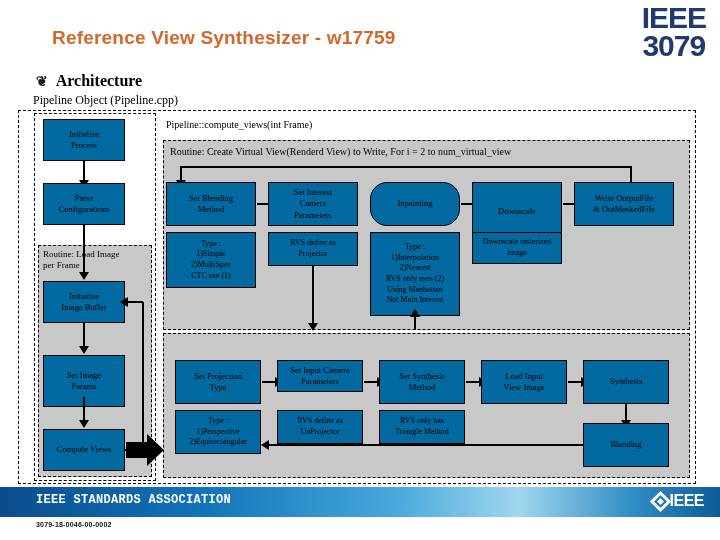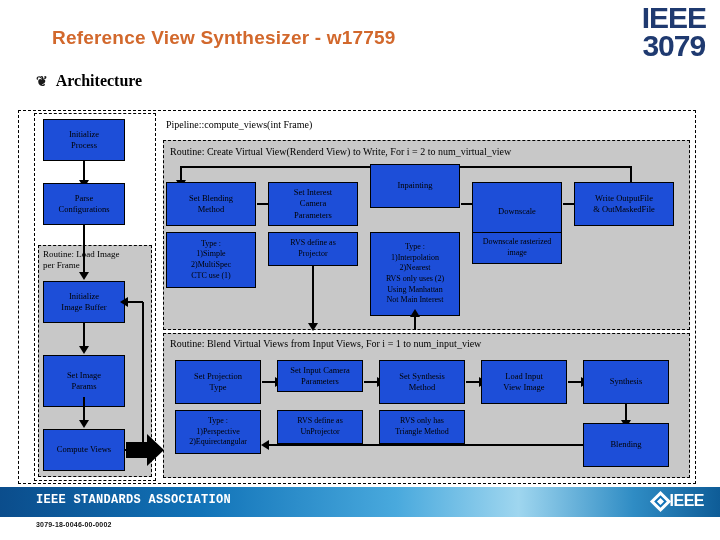--- a/index.html
+++ b/index.html
@@ -41,21 +41,21 @@
     position:absolute;left:18px;top:110px;width:678px;height:374px;
     border:1px dashed #000;box-sizing:border-box;background:#fff;
   }
 
   
   .leftcol{
     position:absolute;left:34px;top:113px;width:122px;height:368px;
     border:1px dashed #000;box-sizing:border-box;background:#fff;
   }
   .box{
-    position:absolute;background:#1d4ed8;border:1px solid #000;
+    position:absolute;background:#0369a1;border:1px solid #000;
     box-sizing:border-box;display:flex;align-items:center;justify-content:center;
     text-align:center;font-size:8.5px;line-height:1.32;color:#000;padding:1px 2px;
   }
   .box.small{font-size:8px;}
   .routine-zone{
     position:absolute;background:#c8c8c8;border:1px dashed #000;
     box-sizing:border-box;
   }
   .zone-label{
     position:absolute;font-size:10px;color:#000;line-height:1.25;
@@ -127,20 +127,21 @@
   <div class="title">Reference View Synthesizer - w17759</div>
 
   <div class="ieee-logo">
     <span class="l1">IEEE</span>
     <span class="l2">3079</span>
   </div>
 
   <div class="arch-head">
     <span class="bullet">❦</span><span>Architecture</span>
   </div>
+  <div class="sub-head">Pipeline Object (Pipeline.cpp)</div>
 
   <div class="outer"></div>
 
   <div class="leftcol"></div>
 
   <div class="routine-zone" style="left:38px;top:245px;width:114px;height:232px;"></div>
   <div class="zone-label" style="left:43px;top:249px;width:108px;font-size:9px;">Routine: Load Image
 per Frame</div>
 
   <div class="box" style="left:43px;top:119px;width:82px;height:42px;white-space:pre-line;">Initialize
@@ -187,40 +188,39 @@
 CTC use (1)</div>
   <div class="h-arrow" style="left:257px;top:203px;width:14px;"></div>
 
   <div class="box" style="left:268px;top:182px;width:90px;height:44px;white-space:pre-line;">Set Interest
 Camera
 Parameters</div>
   <div class="box small" style="left:268px;top:232px;width:90px;height:34px;white-space:pre-line;">RVS define as
 Projector</div>
   <div class="v-arrow" style="left:312px;top:266px;height:58px;"></div>
 
-  <div class="box" style="left:370px;top:164px;width:90px;height:44px;">Inpainting</div>
+  <div class="box" style="left:370px;top:182px;width:90px;height:44px;border-radius:17px;">Inpainting</div>
   <div class="box small" style="left:370px;top:232px;width:90px;height:84px;white-space:pre-line;">Type :
 1)Interpolation
 2)Nearest
 RVS only uses (2)
 Using Manhattan
 Not Main Interest</div>
   <div class="v-arrow up" style="left:414px;top:316px;height:14px;"></div>
   <div class="h-arrow" style="left:461px;top:203px;width:14px;"></div>
 
   <div class="box" style="left:472px;top:182px;width:90px;height:60px;">Downscale</div>
   <div class="box small" style="left:472px;top:232px;width:90px;height:32px;white-space:pre-line;">Downscale rasterized
 image</div>
   <div class="h-arrow" style="left:563px;top:203px;width:14px;"></div>
 
   <div class="box" style="left:574px;top:182px;width:100px;height:44px;white-space:pre-line;">Write OutputFile
 &amp; OutMaskedFile</div>
 
   <div class="routine-zone" style="left:163px;top:333px;width:527px;height:145px;"></div>
-  <div class="zone-label" style="left:170px;top:338px;width:520px;font-size:10px;">Routine: Blend Virtual Views from Input Views,  For i = 1 to num_input_view</div>
 
   <div class="box" style="left:175px;top:360px;width:86px;height:44px;white-space:pre-line;">Set Projection
 Type</div>
   <div class="box small" style="left:175px;top:410px;width:86px;height:44px;white-space:pre-line;">Type :
 1)Perspective
 2)Equirectangular</div>
   <div class="h-arrow" style="left:262px;top:381px;width:14px;"></div>
 
   <div class="box" style="left:277px;top:360px;width:86px;height:32px;white-space:pre-line;">Set Input Camera
 Parameters</div>

